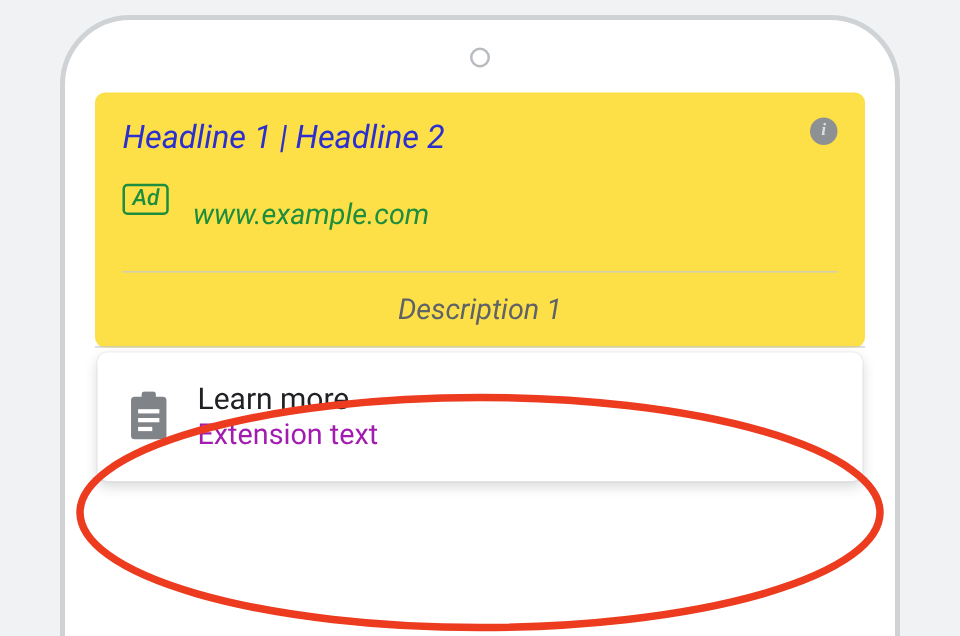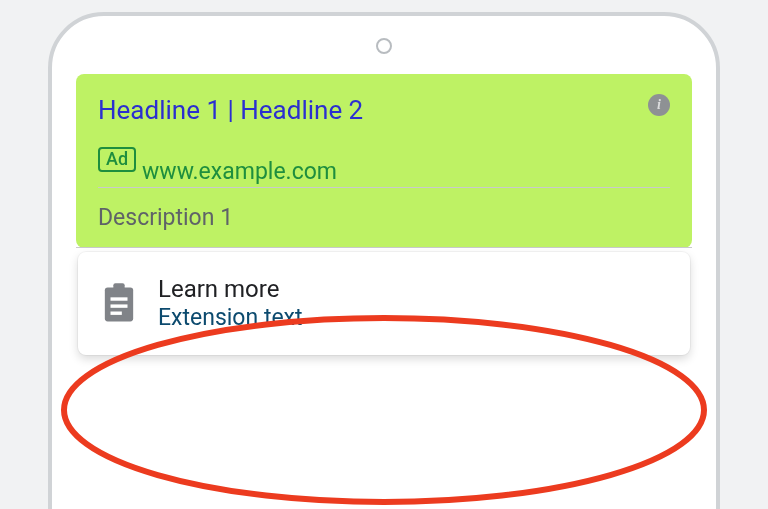--- a/index.html
+++ b/index.html
@@ -28,41 +28,42 @@
     left: 50%;
     transform: translateX(-50%);
     width: 16px;
     height: 16px;
     border: 2px solid #b8bcc0;
     border-radius: 50%;
     background: #fff;
   }
   .ad-card {
     margin: 0 24px;
-    background: #bef264;
+    background: #fde047;
     border-radius: 8px;
     overflow: visible;
     position: relative;
+    font-style: italic;
   }
   .ad-top {
     padding: 20px 22px 0 22px;
     position: relative;
   }
   .headline {
     color: #2b2fd0;
     font-size: 26px;
     line-height: 1.3;
     font-weight: 400;
   }
   .adrow {
     display: flex;
     align-items: center;
-    gap: 6px;
+    gap: 19px;
     margin-top: 6px;
-    padding-bottom: 2px;
+    padding-bottom: 32px;
     border-bottom: 1px solid #c9cacb;
   }
   .ad-badge {
     border: 2px solid #1e8e3e;
     color: #1e8e3e;
     font-size: 18px;
     font-weight: 500;
     padding: 1px 6px 2px 6px;
     border-radius: 4px;
     line-height: 1;
@@ -90,20 +91,21 @@
     font-family: Georgia, serif;
     font-style: italic;
     font-weight: bold;
     font-size: 14px;
   }
   .desc {
     padding: 16px 22px 16px 22px;
     color: #5f6368;
     font-size: 23px;
     border-bottom: 1px solid #c9cacb;
+    text-align: center;
   }
   .call-row {
     display: flex;
     align-items: center;
     gap: 24px;
     padding: 18px 22px 20px 22px;
     color: #5f6368;
     font-size: 24px;
   }
   .phone-icon {
@@ -130,21 +132,21 @@
     display: inline-flex;
     flex-shrink: 0;
   }
   .ext-text { display: flex; flex-direction: column; }
   .ext-title {
     color: #202124;
     font-size: 24px;
     line-height: 1.25;
   }
   .ext-sub {
-    color: #0c4a6e;
+    color: #a21caf;
     font-size: 23px;
     line-height: 1.25;
   }
   .ellipse-annot {
     position: absolute;
     left: 54px;
     top: 310px;
     width: 660px;
     height: 200px;
     pointer-events: none;

